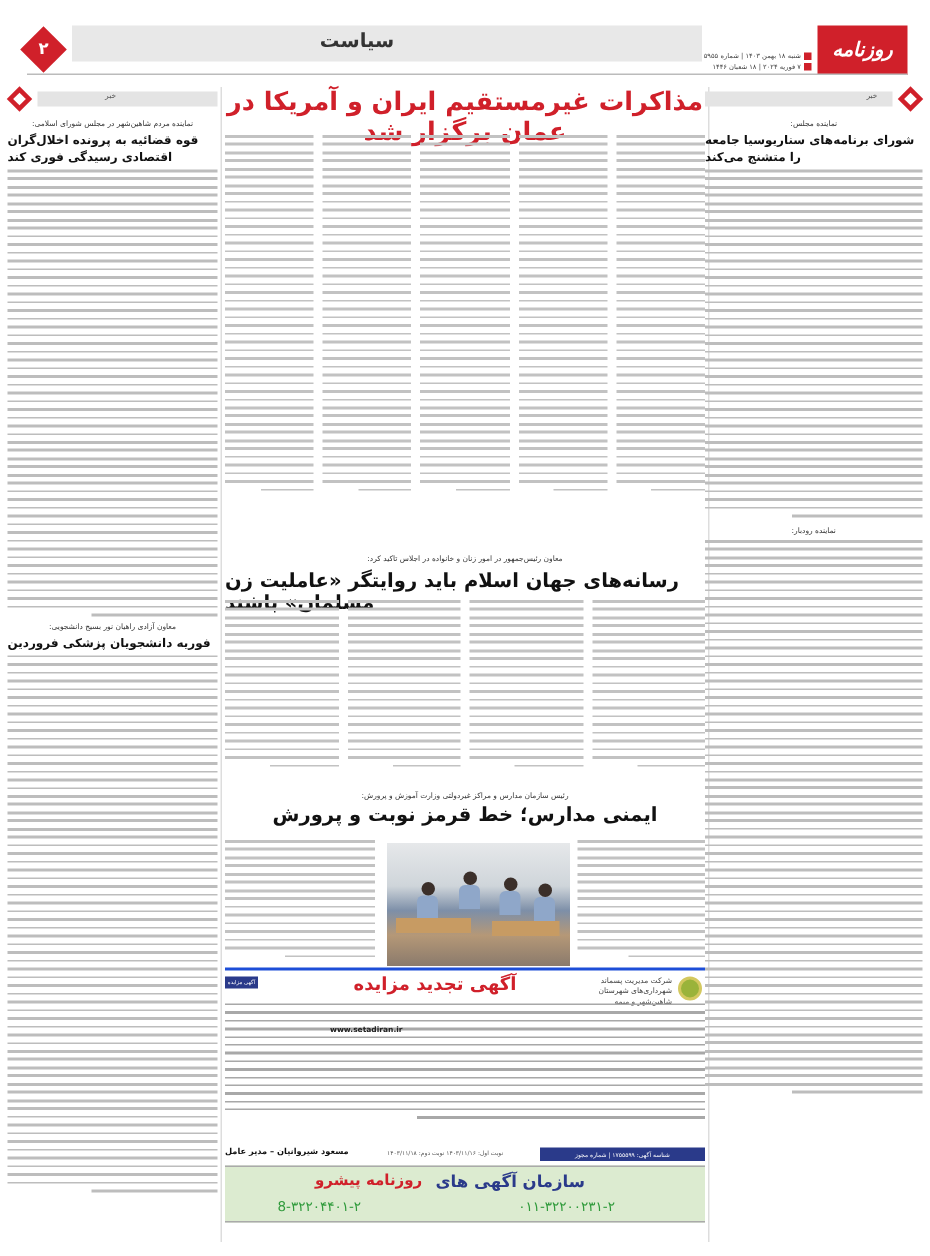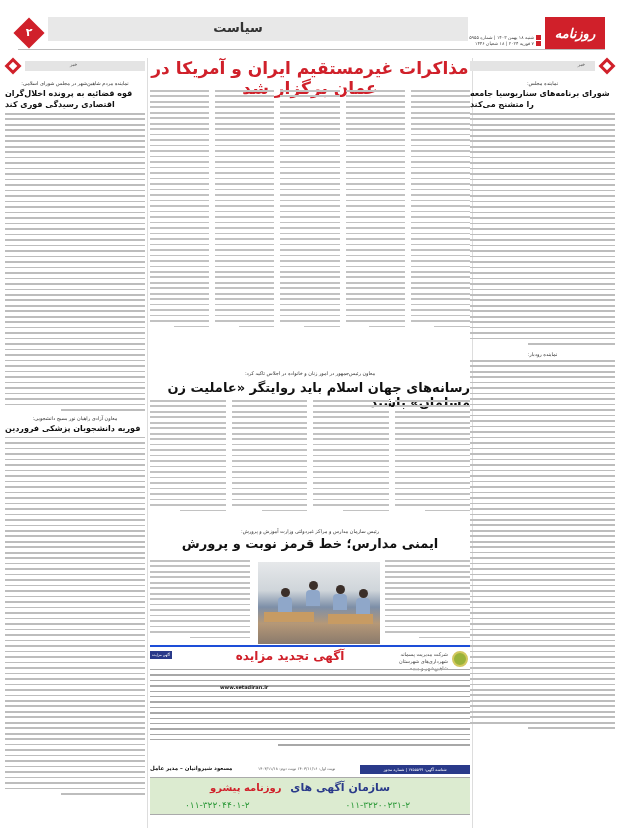--- a/index.html
+++ b/index.html
@@ -36,21 +36,21 @@
   .side-headline { font-size: 8px; text-align: left; font-weight: bold; color: #111; line-height: 11px; }
   .lines { display: block; margin-top: 3px; }
   .lines div { height: 1.6px; background: #bdbdbd; margin-bottom: 3.9px; }
 
   .main-headline { position: absolute; left: 150px; top: 58px; width: 320px; text-align: center; font-size: 17px; font-weight: bold; color: #d0202a; }
   .cols5 { position: absolute; left: 150px; top: 90px; width: 320px; height: 240px; display: flex; flex-direction: row; gap: 6px; }
   .cols5 .c { flex: 1; }
   .cols5 .c div { height: 1.6px; background: #c2c2c2; margin-bottom: 3.9px; }
 
   .story2-pre { position: absolute; left: 150px; top: 370px; width: 320px; text-align: center; font-size: 5px; color: #333; }
-  .story2-head { position: absolute; left: 150px; top: 380px; width: 320px; text-align: right; font-size: 13px; font-weight: bold; color: #111; }
+  .story2-head { position: absolute; left: 150px; top: 380px; width: 320px; text-align: left; font-size: 13px; font-weight: bold; color: #111; }
   .cols4 { position: absolute; left: 150px; top: 400px; width: 320px; height: 120px; display: flex; gap: 6px; }
   .cols4 .c { flex: 1; }
   .cols4 .c div { height: 1.6px; background: #c2c2c2; margin-bottom: 3.9px; }
 
   .story3-pre { position: absolute; left: 150px; top: 528px; width: 320px; text-align: center; font-size: 5px; color: #333; }
   .story3-head { position: absolute; left: 150px; top: 536px; width: 320px; text-align: center; font-size: 13px; font-weight: bold; color: #111; }
   .story3-colr { position: absolute; left: 385px; top: 560px; width: 85px; height: 85px; }
   .story3-coll { position: absolute; left: 150px; top: 560px; width: 100px; height: 85px; }
   .story3-colr div, .story3-coll div { height: 1.6px; background: #c2c2c2; margin-bottom: 3.9px; }
   .photo { position: absolute; left: 258px; top: 562px; width: 122px; height: 82px; background: linear-gradient(180deg, #e6e8ea 0%, #cfd5da 35%, #7d8fa8 55%, #b59877 75%, #8a7a6c 100%); overflow: hidden; }
@@ -768,14 +768,14 @@
 </div>
 <div class="ad-footer">
   <div class="manager">مسعود شیروانیان – مدیر عامل</div>
   <div class="dates">نوبت اول: ۱۴۰۳/۱۱/۱۶   نوبت دوم: ۱۴۰۳/۱۱/۱۸</div>
   <div class="code">شناسه آگهی: ۱۷۵۵۵۹۹ | شماره مجوز</div>
 </div>
 <div class="ad-org">
   <div class="l1">سازمان آگهی های</div>
   <div class="l2">روزنامه پیشرو</div>
   <div class="ph1">۰۱۱-۳۲۲۰۰۲۳۱-۲</div>
-  <div class="ph2">۰۱۱-۳۲۲۰۴۴۰۱-۲</div>
+  <div class="ph2">8-۳۲۲۰۴۴۰۱-۲</div>
 </div>
 
 </body></html>

